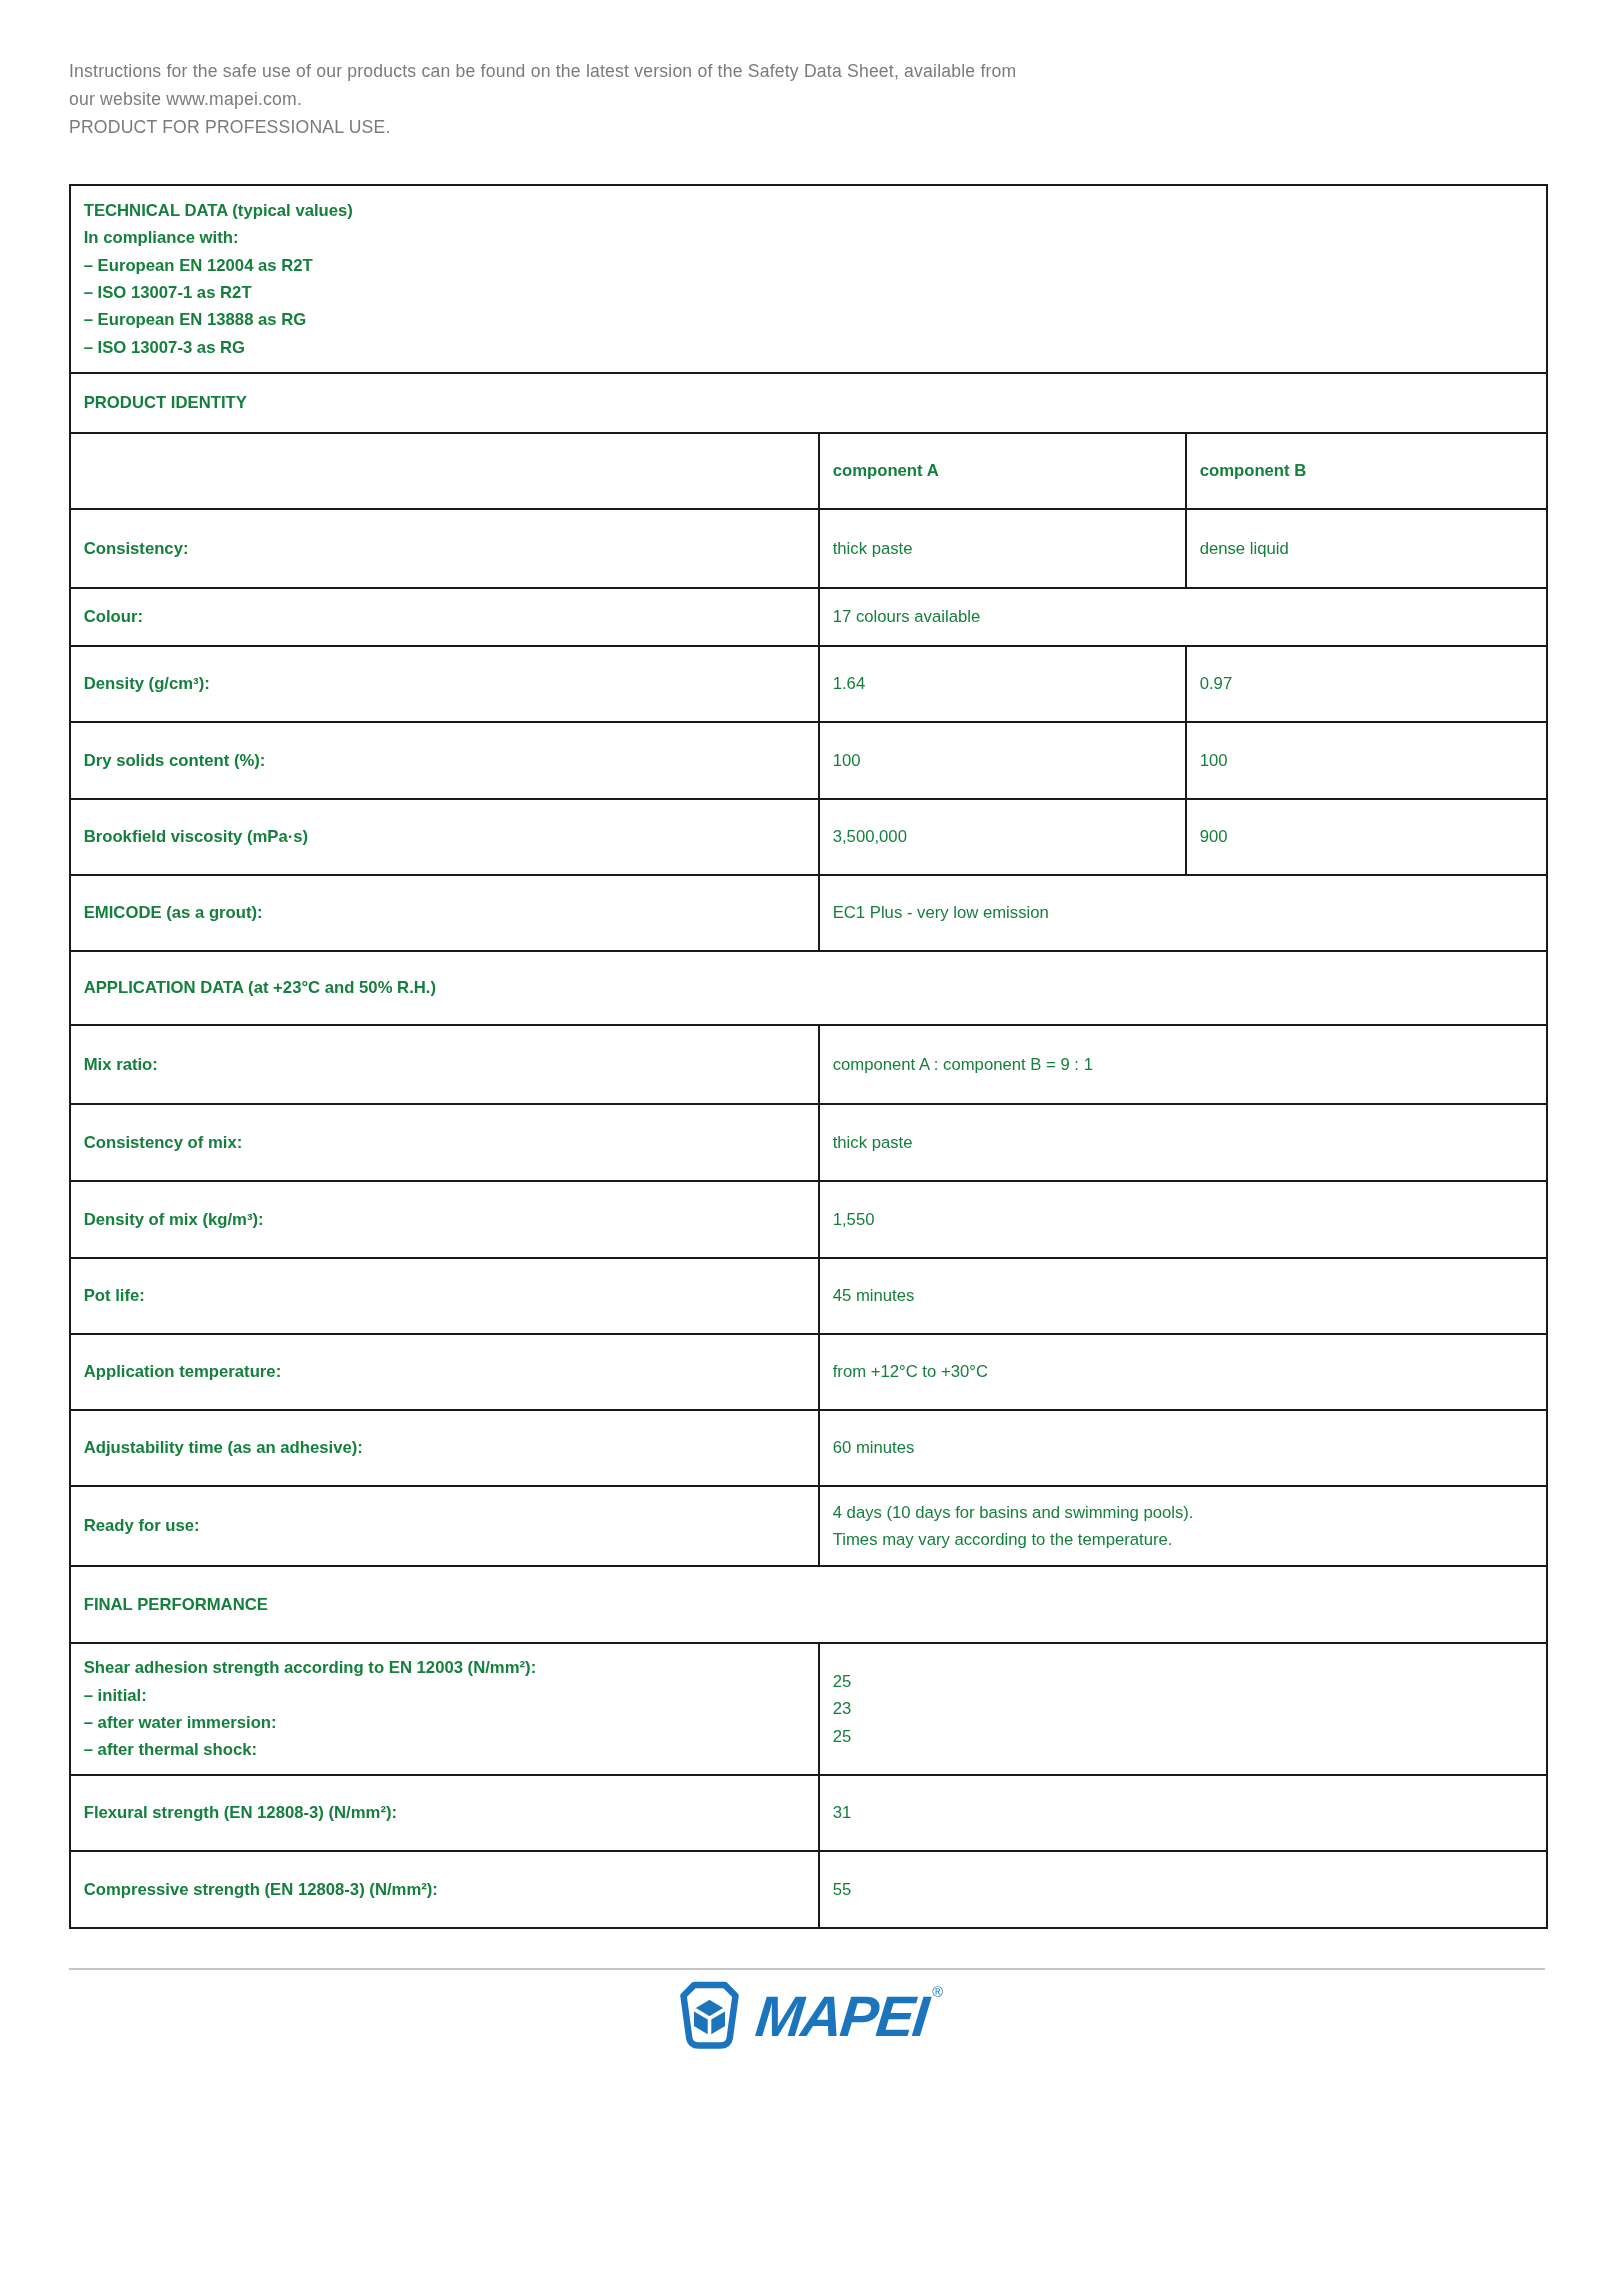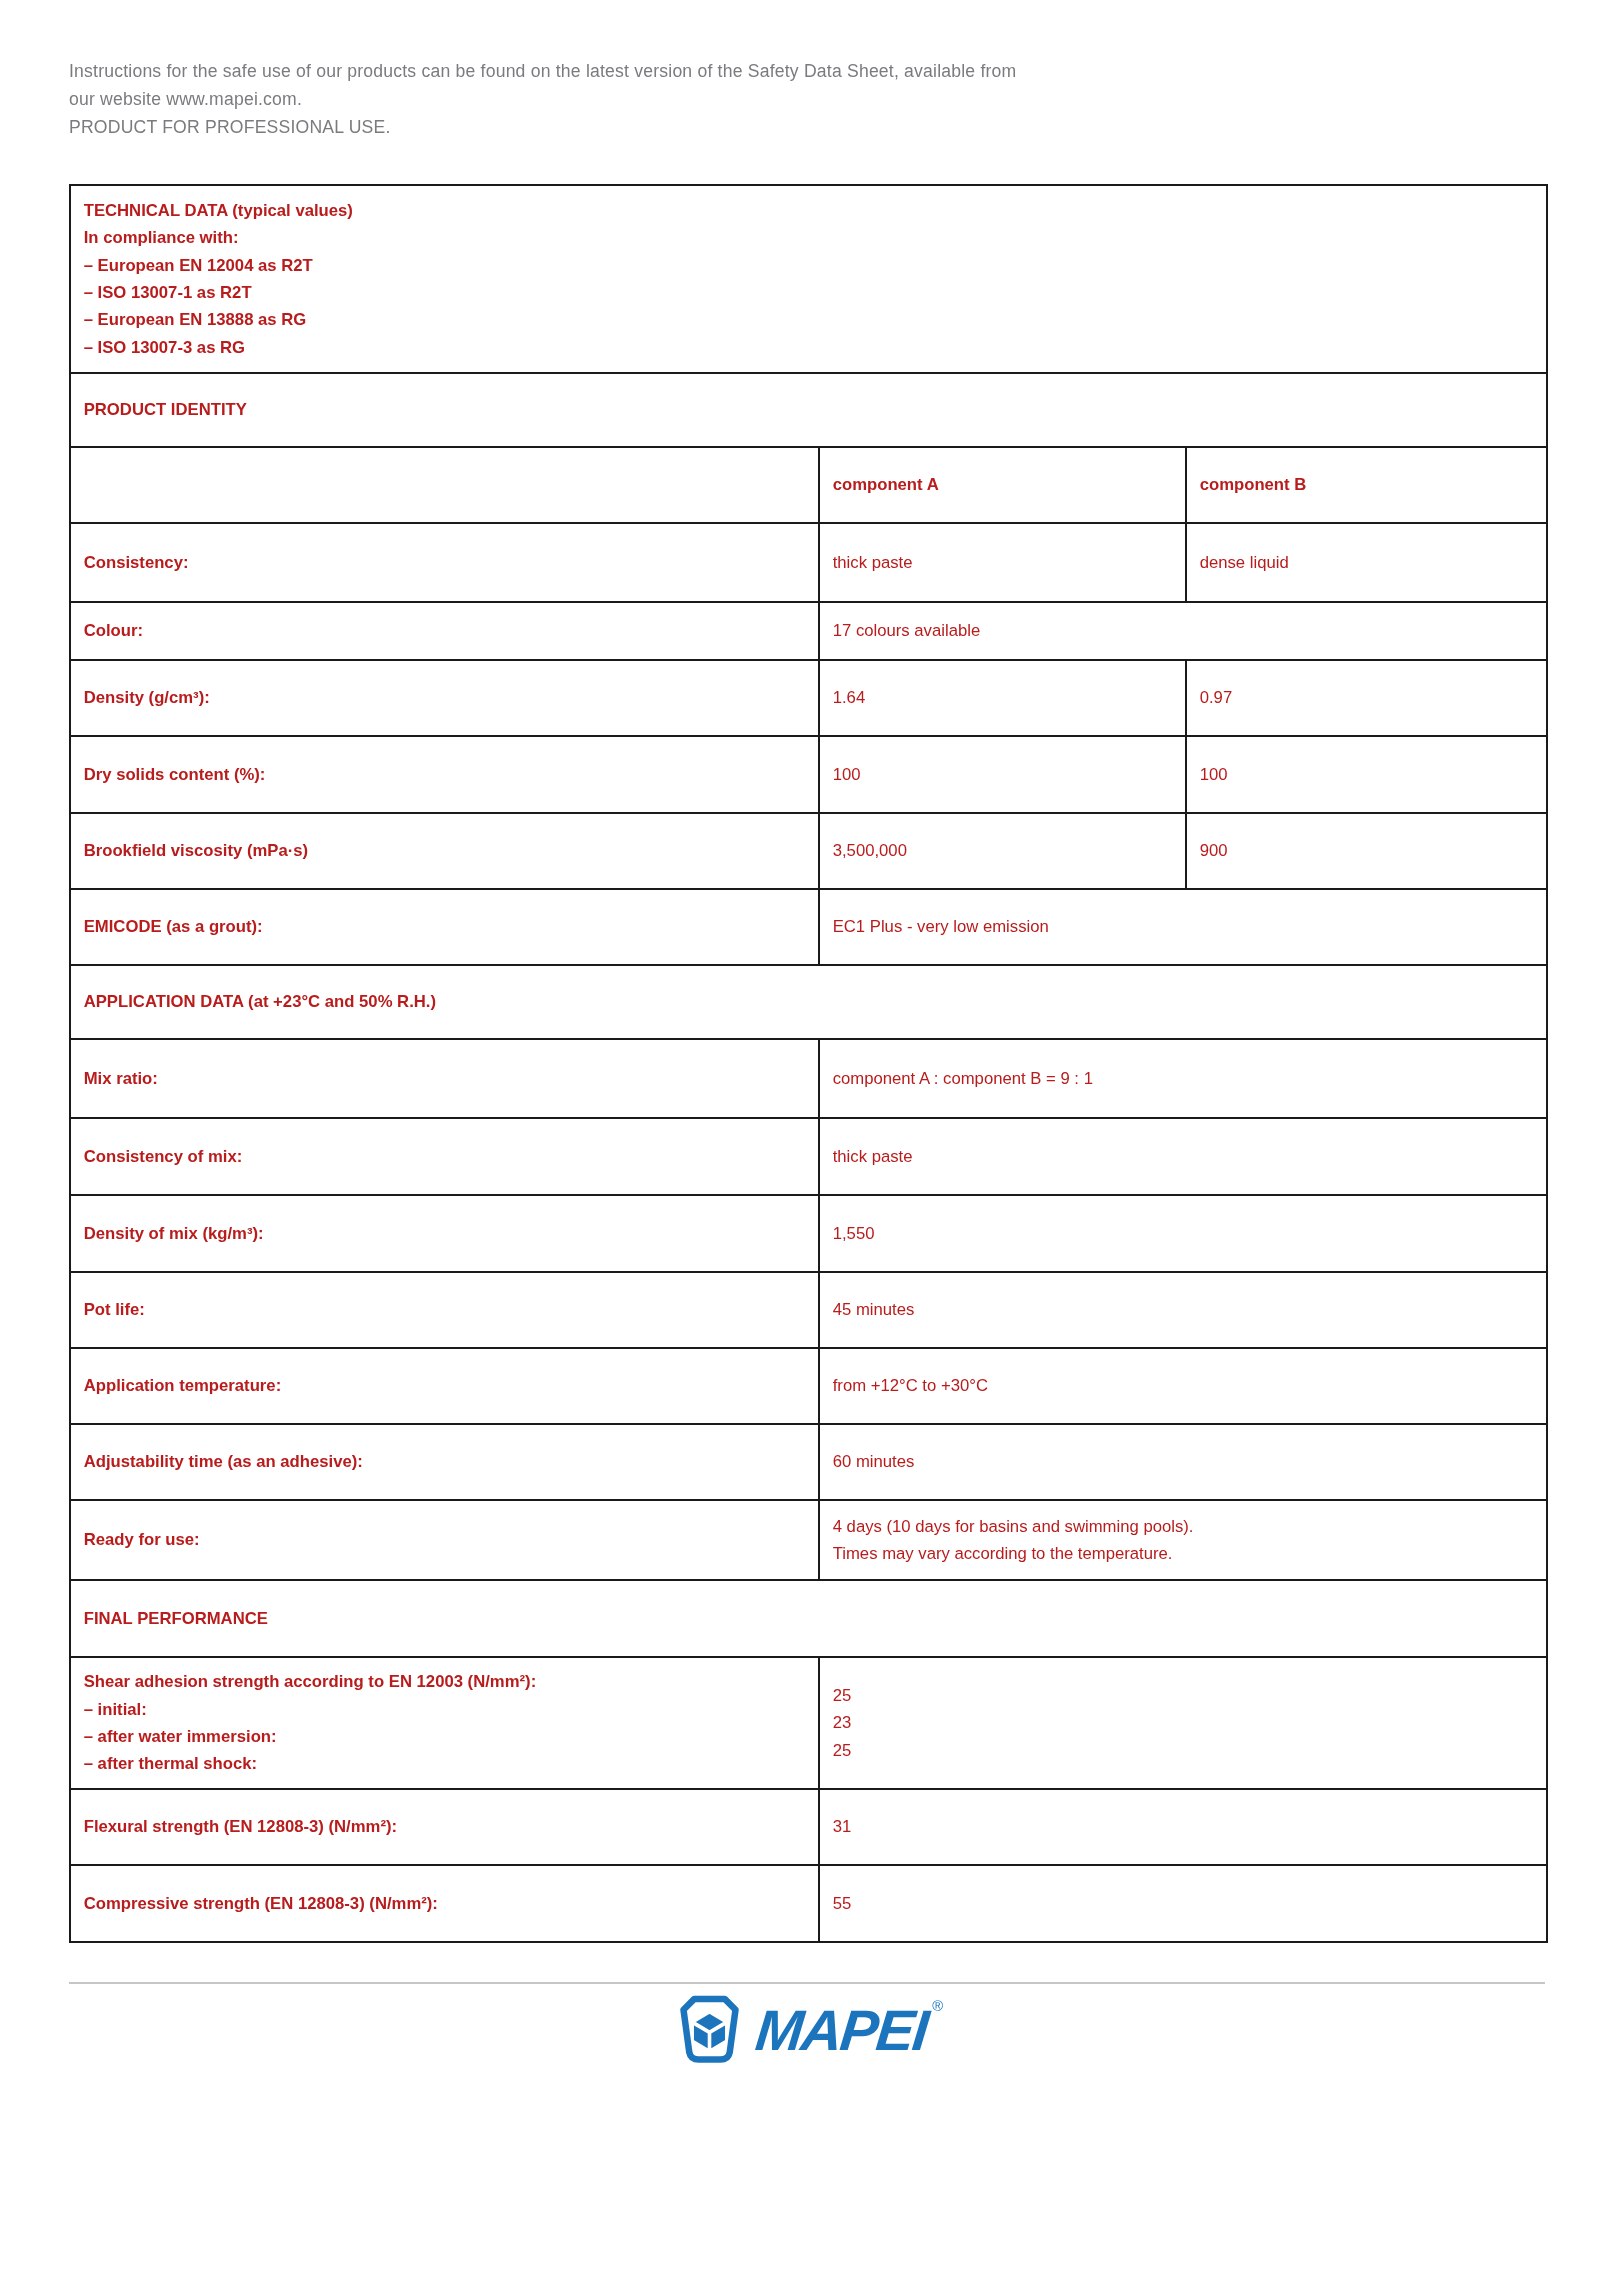--- a/index.html
+++ b/index.html
@@ -27,30 +27,30 @@
     table-layout:fixed;
     width:1476px;
     border:2.9px solid #1a1a1a;
   }
   table.tech td{
     border:2px solid #1a1a1a;
     padding:5.9px 12.7px;
     vertical-align:middle;
     font-size:16.7px;
     line-height:27.4px;
-    color:#b91c1c;
+    color:#15803d;
     overflow:hidden;
   }
   td.lbl, td.sec, td.colhead{
     color:#5b5c60;
     font-weight:600;
   }
   
   .r-tech{height:188px}
-  .r75{height:74px}
+  .r75{height:60px}
   .r76{height:74px}
   .r78{height:76px}
   .r79{height:77px}
   .r80{height:58px}
   .r81{height:79px}
   .r107{height:80px}
   .r135{height:132px}
   td.top{vertical-align:top;padding-top:15.7px;}
 
   

